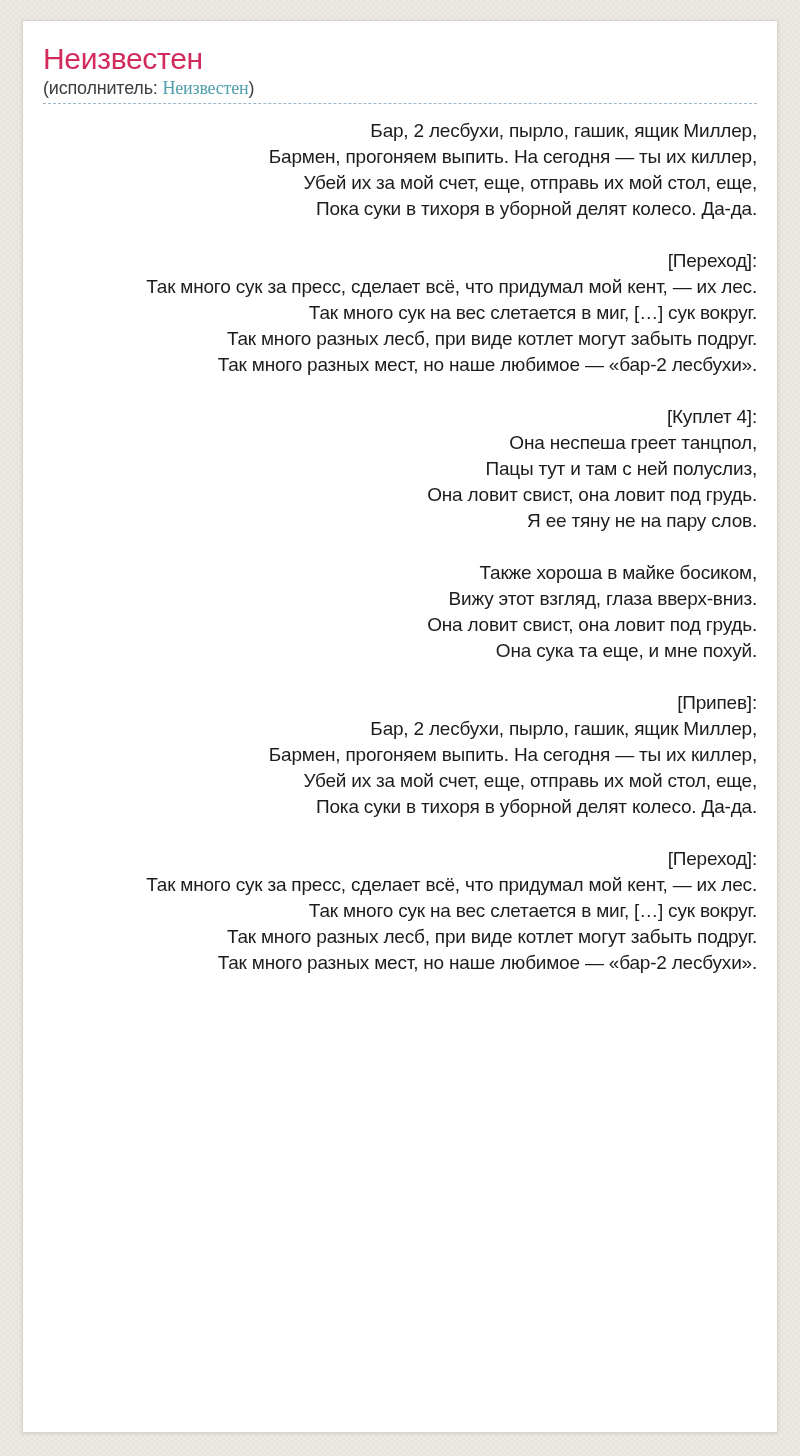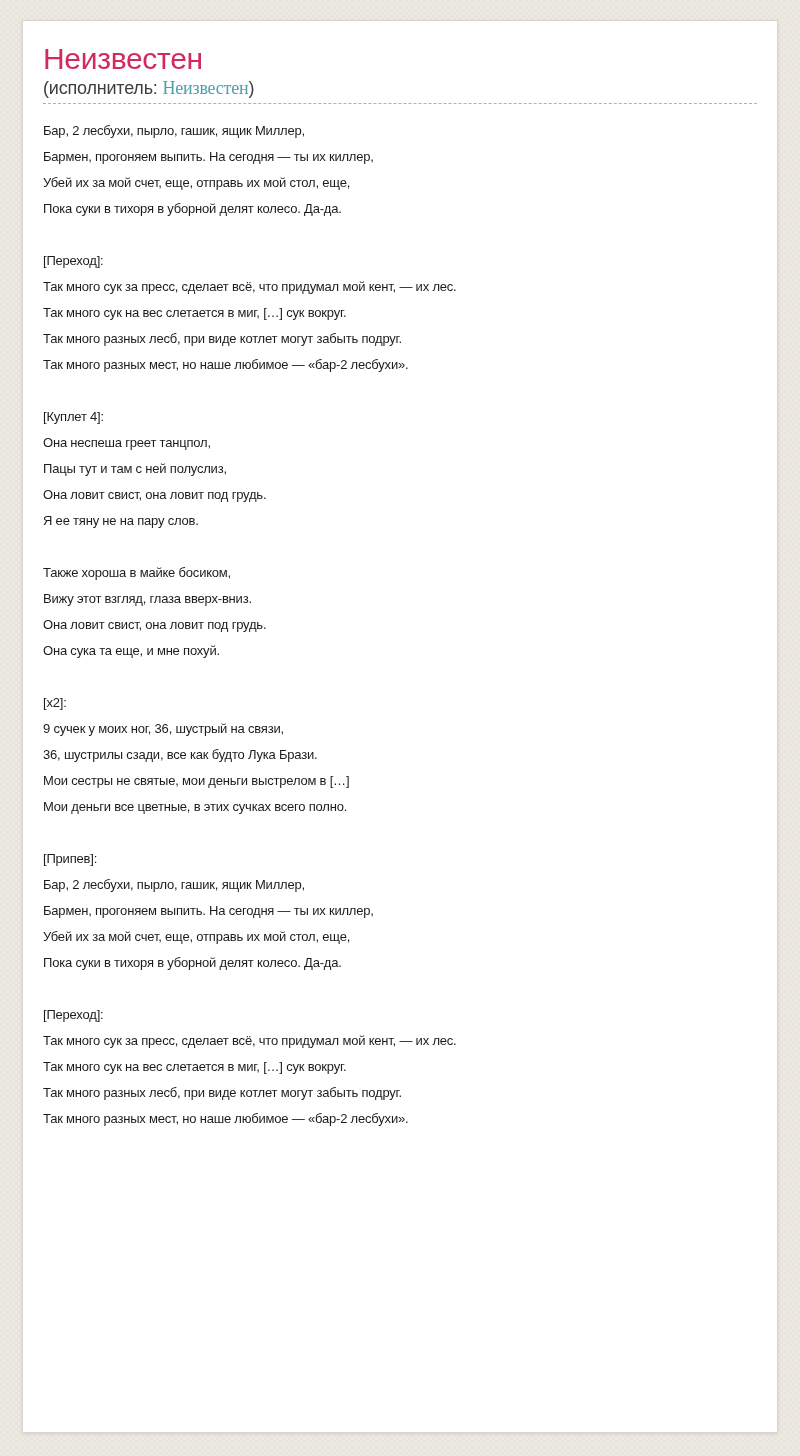--- a/index.html
+++ b/index.html
@@ -47,37 +47,37 @@
     letter-spacing: -0.2px;
   }
   .artist-link {
     color: var(--artist_link, #4d9fab);
     text-decoration: none;
     cursor: pointer;
     font-family: Liberation Serif, serif;
   }
   .lyrics {
     padding-top: 14px;
-    font-size: 13px;
+    font-size: 19px;
     line-height: 26px;
     color: var(--body_text, #1c1c1c);
     letter-spacing: -0.2px;
+    text-align: right;
   }
   .stanza { margin: 0 0 26px 0; }
 </style>
 </head>
 <body>
 
 <div class="card">
   <header class="song-header">
     <h1 class="song-title">Неизвестен</h1>
     <div class="artist-line"><span>(исполнитель: </span><a class="artist-link">Неизвестен</a><span>)</span></div>
   </header>
   <main class="lyrics">
       <p class="stanza">Бар, 2 лесбухи, пырло, гашик, ящик Миллер,<br>Бармен, прогоняем выпить. На сегодня — ты их киллер,<br>Убей их за мой счет, еще, отправь их мой стол, еще,<br>Пока суки в тихоря в уборной делят колесо. Да-да.</p>
       <p class="stanza">[Переход]:<br>Так много сук за пресс, сделает всё, что придумал мой кент, — их лес.<br>Так много сук на вес слетается в миг, […] сук вокруг.<br>Так много разных лесб, при виде котлет могут забыть подруг.<br>Так много разных мест, но наше любимое — «бар-2 лесбухи».</p>
       <p class="stanza">[Куплет 4]:<br>Она неспеша греет танцпол,<br>Пацы тут и там с ней полуслиз,<br>Она ловит свист, она ловит под грудь.<br>Я ее тяну не на пару слов.</p>
       <p class="stanza">Также хороша в майке босиком,<br>Вижу этот взгляд, глаза вверх-вниз.<br>Она ловит свист, она ловит под грудь.<br>Она сука та еще, и мне похуй.</p>
-      <p class="stanza">[x2]:<br>9 сучек у моих ног, 36, шустрый на связи,<br>36, шустрилы сзади, все как будто Лука Брази.<br>Мои сестры не святые, мои деньги выстрелом в […]<br>Мои деньги все цветные, в этих сучках всего полно.</p>
       <p class="stanza">[Припев]:<br>Бар, 2 лесбухи, пырло, гашик, ящик Миллер,<br>Бармен, прогоняем выпить. На сегодня — ты их киллер,<br>Убей их за мой счет, еще, отправь их мой стол, еще,<br>Пока суки в тихоря в уборной делят колесо. Да-да.</p>
       <p class="stanza">[Переход]:<br>Так много сук за пресс, сделает всё, что придумал мой кент, — их лес.<br>Так много сук на вес слетается в миг, […] сук вокруг.<br>Так много разных лесб, при виде котлет могут забыть подруг.<br>Так много разных мест, но наше любимое — «бар-2 лесбухи».</p>
     </main>
 </div>
 
 </body></html>

